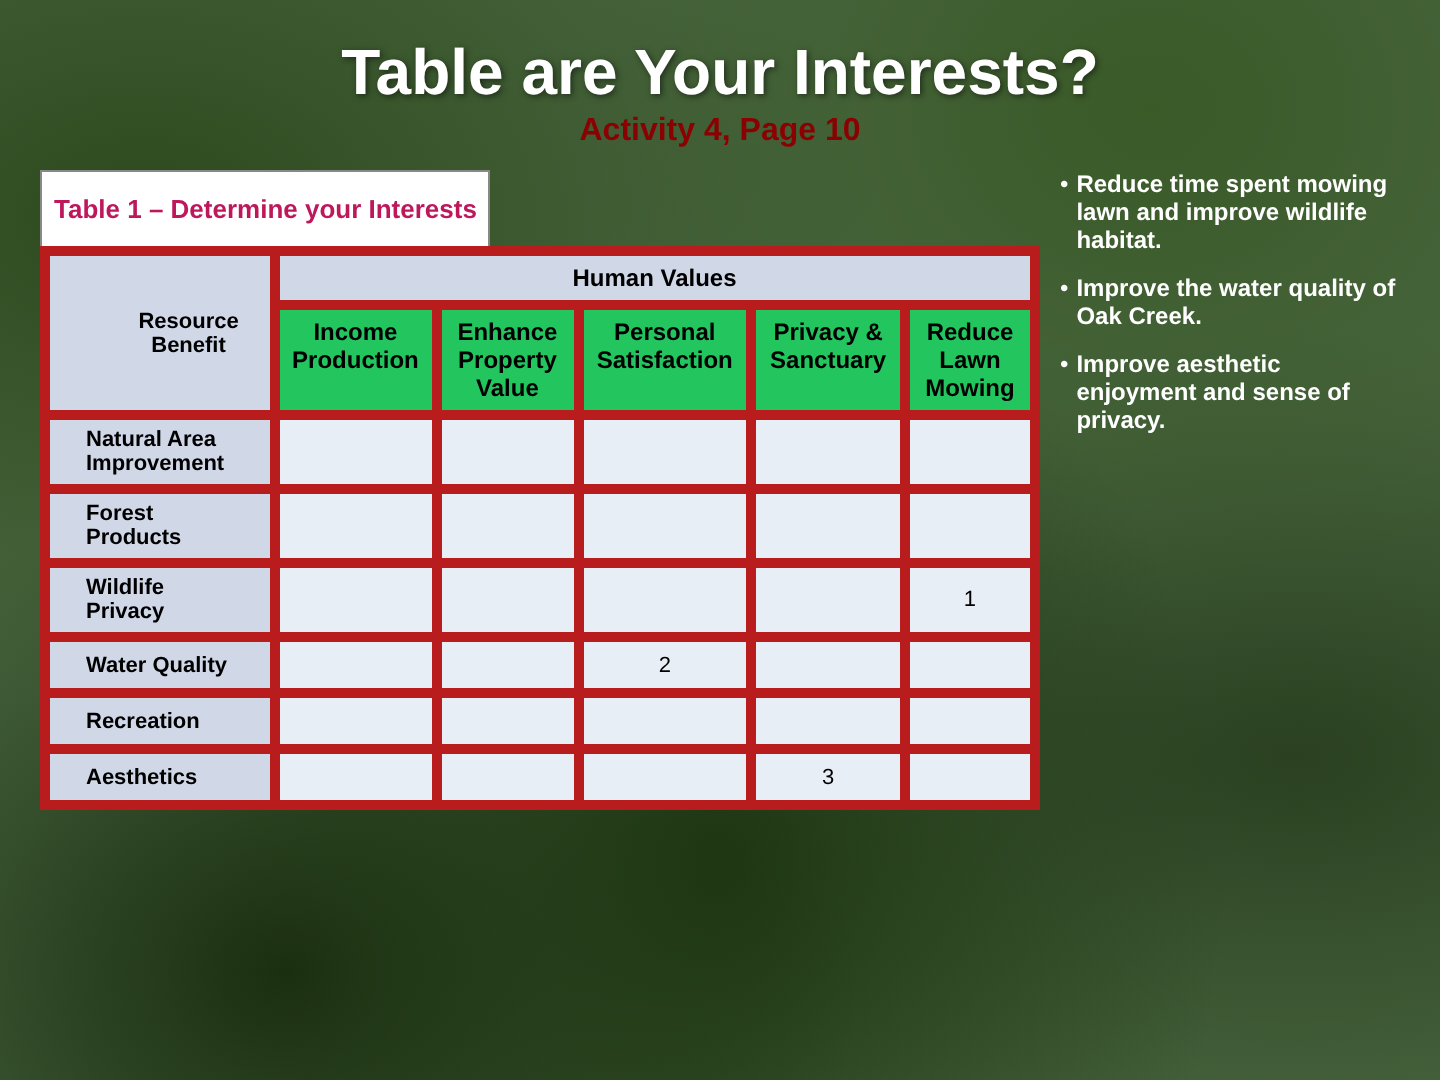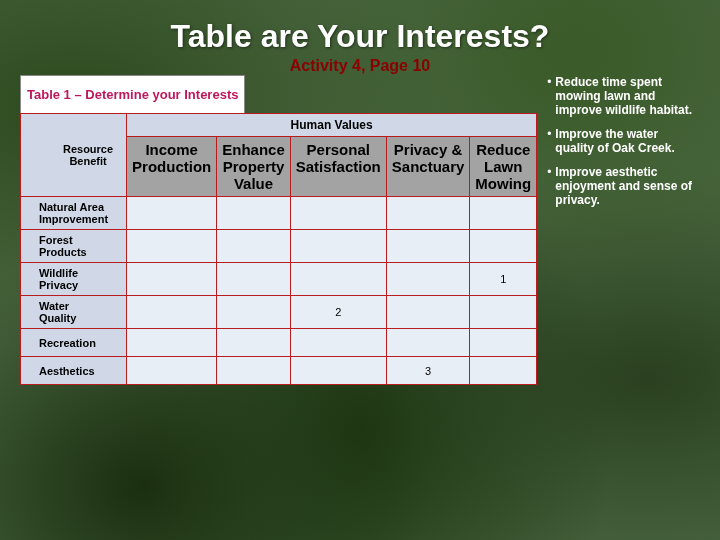--- a/index.html
+++ b/index.html
@@ -45,20 +45,21 @@
       color: white;
       text-shadow: 1px 1px 3px rgba(0,0,0,0.5);
       margin-bottom: 2px;
     }
 
     .subtitle {
       text-align: center;
       font-size: 16px;
       font-weight: bold;
       color: #8B0000;
+      margin-bottom: 10px;
     }
 
     .layout-row {
       display: flex;
       gap: 10px;
       align-items: flex-start;
     }
 
     .table-section {
       flex: 1;
@@ -76,37 +77,37 @@
     }
 
     table {
       border-collapse: collapse;
       width: 100%;
       background: white;
       font-size: 11px;
     }
 
     th, td {
-      border: 1px solid #b91c1c;
+      border: 5px solid #b91c1c;
       padding: 4px 5px;
       text-align: center;
       vertical-align: middle;
     }
 
     .header-human-values {
       background: #d0d8e8;
       font-weight: bold;
       font-size: 12px;
       text-align: center;
     }
 
     .col-header {
-      background: #a3a3a3;
-      font-weight: bold;
-      font-size: 15px;
+      background: #22c55e;
+      font-weight: bold;
+      font-size: 12px;
       text-align: center;
       vertical-align: top;
     }
 
     .resource-header {
       background: #d0d8e8;
       font-weight: bold;
       font-size: 11px;
       padding-left: 34px;
     }

